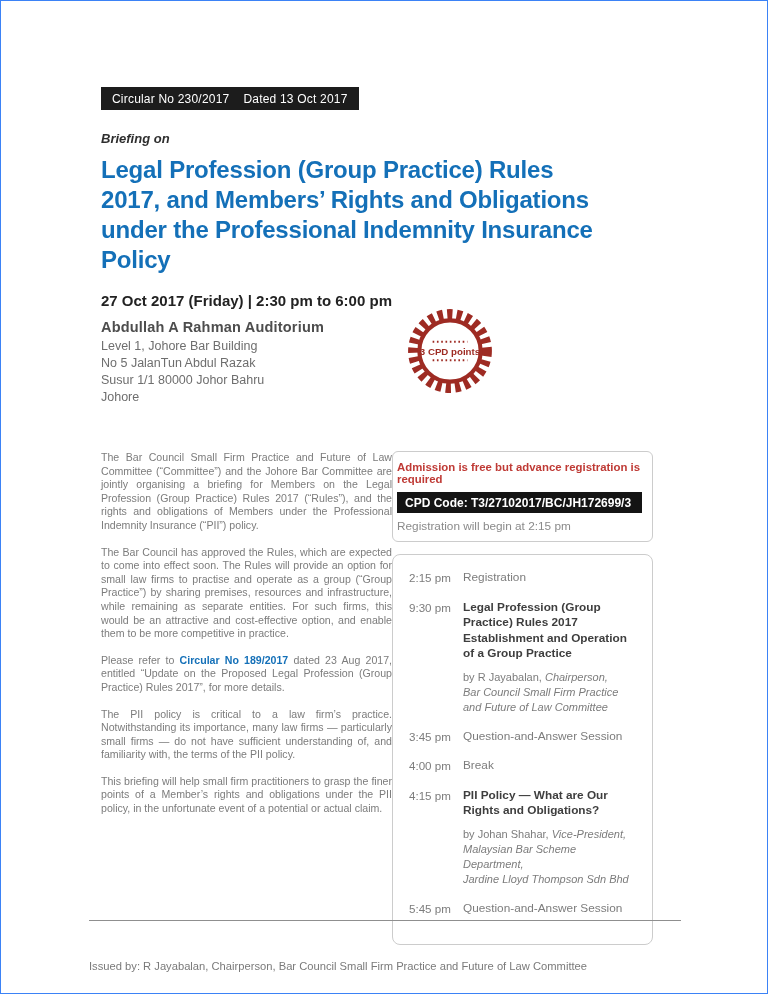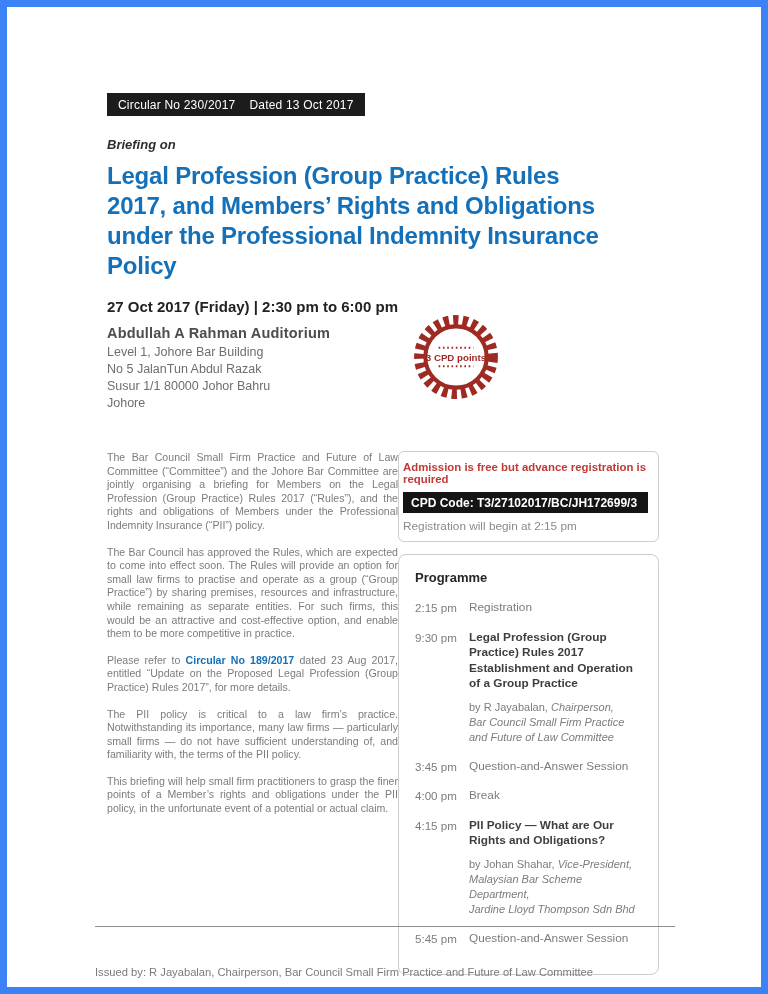--- a/index.html
+++ b/index.html
@@ -1,20 +1,20 @@
 <!DOCTYPE html>
 <html><head>
 <meta charset="utf-8">
 <style>
   * { margin: 0; padding: 0; box-sizing: border-box; }
   html, body { background: #f2f2f2; }
   .page {
     width: 768px; height: 994px;
     background: #ffffff;
-    border: 7px solid #3b82f6;
+    border: 1px solid #3b82f6;
     font-family: "Liberation Sans", "DejaVu Sans", sans-serif;
     position: relative;
     overflow: hidden;
     padding: 86px 92px 0 100px;
     color: #333;
   }
   
   .circular-badge {
     display: inline-block;
     background: #1c1c1c; color: #ffffff;
@@ -37,21 +37,21 @@
   }
   .datetime {
     margin-top: 17px;
     font-size: 15px; font-weight: bold; color: #222222;
   }
   .venue-row { position: relative; margin-top: 10px; height: 104px; }
   .venue-name { font-size: 14.5px; font-weight: bold; color: #4d4d4d; letter-spacing: 0.2px; }
   .venue-address { margin-top: 3px; font-size: 12.5px; color: #6e6e6e; line-height: 17px; }
   .cpd-seal { position: absolute; left: 303px; top: -14px; width: 92px; height: 92px; }
   
-  .columns { display: flex; margin-top: 22px; }
+  .columns { display: flex; margin-top: 28px; }
   .col-left { width: 291px; }
   .col-right { width: 261px; }
   .para {
     font-size: 10.6px; line-height: 13.6px;
     color: #7c7c7c; text-align: justify;
     margin-bottom: 13px;
   }
   .para .link { color: #1470b8; font-weight: bold; }
   
   .admission-box {
@@ -136,21 +136,20 @@
 
     <div class="col-right">
 
       <div class="admission-box">
         <div class="admission-notice">Admission is free but advance registration is required</div>
         <div class="cpd-code-bar">CPD Code: T3/27102017/BC/JH172699/3</div>
         <div class="registration-note">Registration will begin at 2:15 pm</div>
       </div>
 
       <div class="programme-box">
-        <div class="programme-heading">Programme</div>
 
         <div class="prog-item">
           <div class="prog-time">2:15 pm</div>
           <div class="prog-body">
               <div class="prog-title">Registration</div>
             </div>
         </div>
 
         <div class="prog-item">
           <div class="prog-time">9:30 pm</div>

